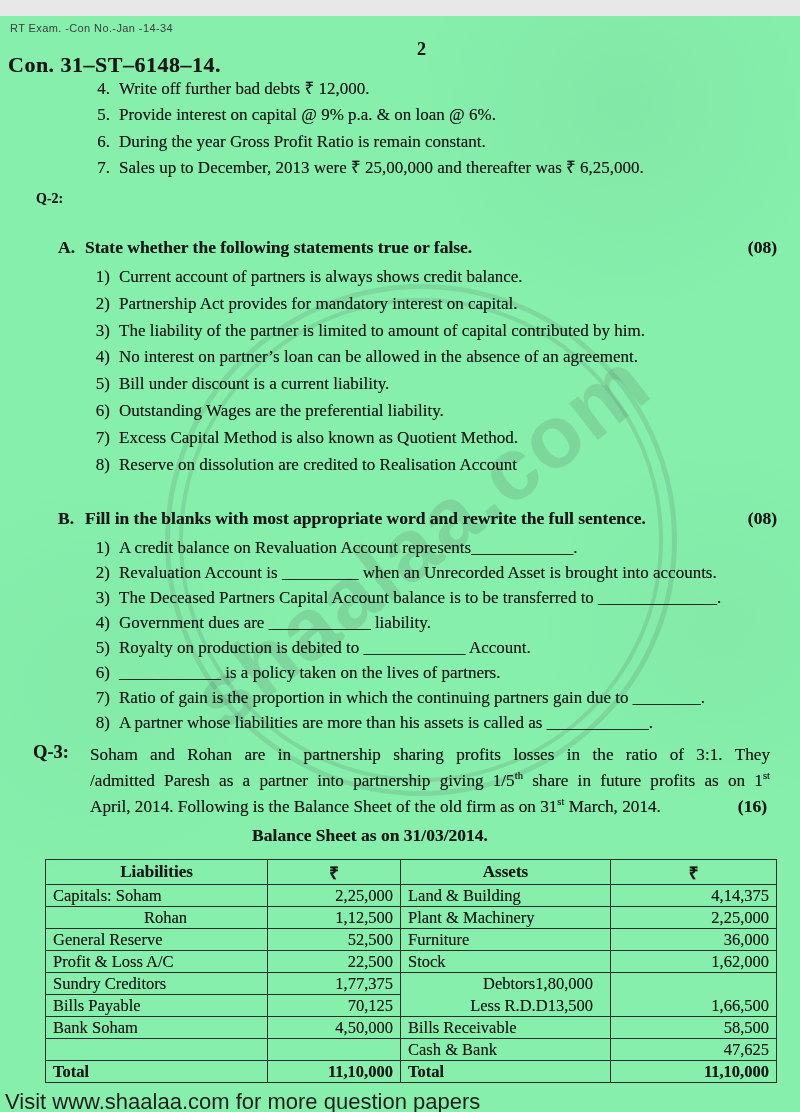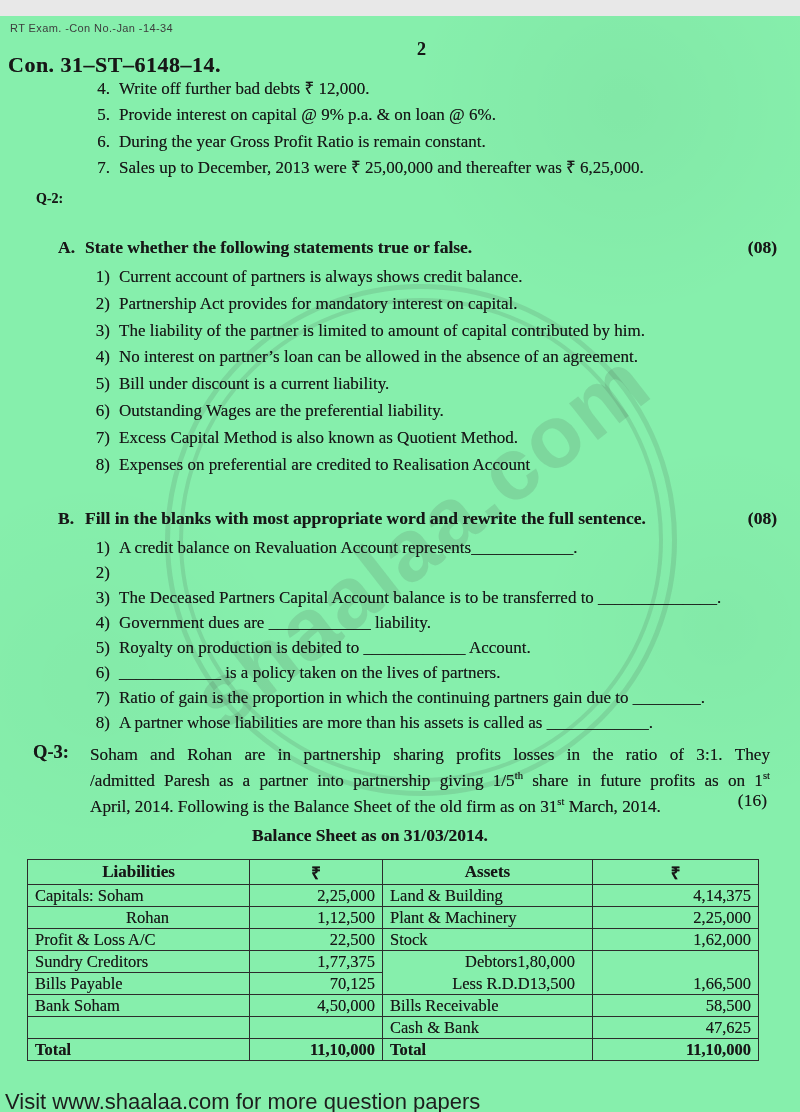--- a/index.html
+++ b/index.html
@@ -50,25 +50,25 @@
   .sec-head .smarks{flex:0 0 auto;}
   .sec-items{margin-top:5px;margin-left:28px;}
   .sec-a .row-item{line-height:26.8px;}
   .sec-b .row-item{line-height:25px;}
   
   .q3{position:absolute;left:33px;top:726px;width:744px;font-size:17.2px;}
   .q3-label{position:absolute;left:0;top:0;font-size:18.5px;font-weight:bold;}
   .q3-para{margin-left:57px;width:680px;line-height:25.8px;}
   .q3-line.just{text-align:justify;text-align-last:justify;}
   sup{font-size:.62em;vertical-align:super;line-height:0;}
-  .q3-marks{position:absolute;right:10px;bottom:8px;font-size:17.5px;font-weight:normal;}
+  .q3-marks{position:absolute;right:10px;bottom:2px;font-size:17.5px;font-weight:bold;}
   
   .bs-title{position:absolute;left:0;top:809px;width:740px;text-align:center;
     font-size:17.5px;font-weight:bold;}
-  .bs-table{position:absolute;left:27px;top:843px;width:731px;
+  .bs-table{position:absolute;left:45px;top:843px;width:731px;
     border-collapse:collapse;table-layout:fixed;font-size:16.5px;padding-left:28px;}
   .bs-table th,.bs-table td{border:1.6px solid #2c2c2c;padding:0 7px;overflow:hidden;
     white-space:nowrap;}
   .bs-table th{height:24px;font-size:17px;text-align:center;}
   .bs-table td{height:21px;line-height:19px;}
   .bs-table td.amt{text-align:right;}
   .bs-table td.indent{padding-left:98px;}
   .bs-table tr.total td{font-weight:bold;}
   .asset-flex{display:flex;justify-content:flex-end;}
   .asset-flex .sub{padding-right:10px;}
@@ -144,38 +144,39 @@
         <div class="row-item">
           <span class="num">6)</span>
           <span class="txt">Outstanding Wages are the preferential liability.</span>
         </div>
         <div class="row-item">
           <span class="num">7)</span>
           <span class="txt">Excess Capital Method is also known as Quotient Method.</span>
         </div>
         <div class="row-item">
           <span class="num">8)</span>
-          <span class="txt">Expenses on preferential are credited to Realisation Account</span>
+          <span class="txt">Reserve on dissolution are credited to Realisation Account</span>
         </div>
       </div>
   </div>
 
   <div class="section sec-b z">
     <div class="sec-head">
       <span class="slabel">B.</span>
       <span class="stitle">Fill in the blanks with most appropriate word and rewrite the full sentence.</span>
       <span class="smarks">(08)</span>
     </div>
     <div class="sec-items" id="b-items">
         <div class="row-item">
           <span class="num">1)</span>
           <span class="txt">A credit balance on Revaluation Account represents____________.</span>
         </div>
         <div class="row-item">
           <span class="num">2)</span>
+          <span class="txt">Revaluation Account is _________ when an Unrecorded Asset is brought into accounts.</span>
         </div>
         <div class="row-item">
           <span class="num">3)</span>
           <span class="txt">The Deceased Partners Capital Account balance is to be transferred to ______________.</span>
         </div>
         <div class="row-item">
           <span class="num">4)</span>
           <span class="txt">Government dues are ____________ liability.</span>
         </div>
         <div class="row-item">
@@ -231,20 +232,26 @@
           <td class="name">Land &amp; Building</td>
           <td class="amt">4,14,375</td>
         </tr>
         <tr>
           <td class="name indent">Rohan</td>
           <td class="amt">1,12,500</td>
           <td class="name">Plant &amp; Machinery</td>
           <td class="amt">2,25,000</td>
         </tr>
         <tr>
+          <td class="name">General Reserve</td>
+          <td class="amt">52,500</td>
+          <td class="name">Furniture</td>
+          <td class="amt">36,000</td>
+        </tr>
+        <tr>
           <td class="name">Profit &amp; Loss A/C</td>
           <td class="amt">22,500</td>
           <td class="name">Stock</td>
           <td class="amt">1,62,000</td>
         </tr>
         <tr>
           <td class="name">Sundry Creditors</td>
           <td class="amt">1,77,375</td>
           <td class="name nbb">
             <span class="asset-flex">

